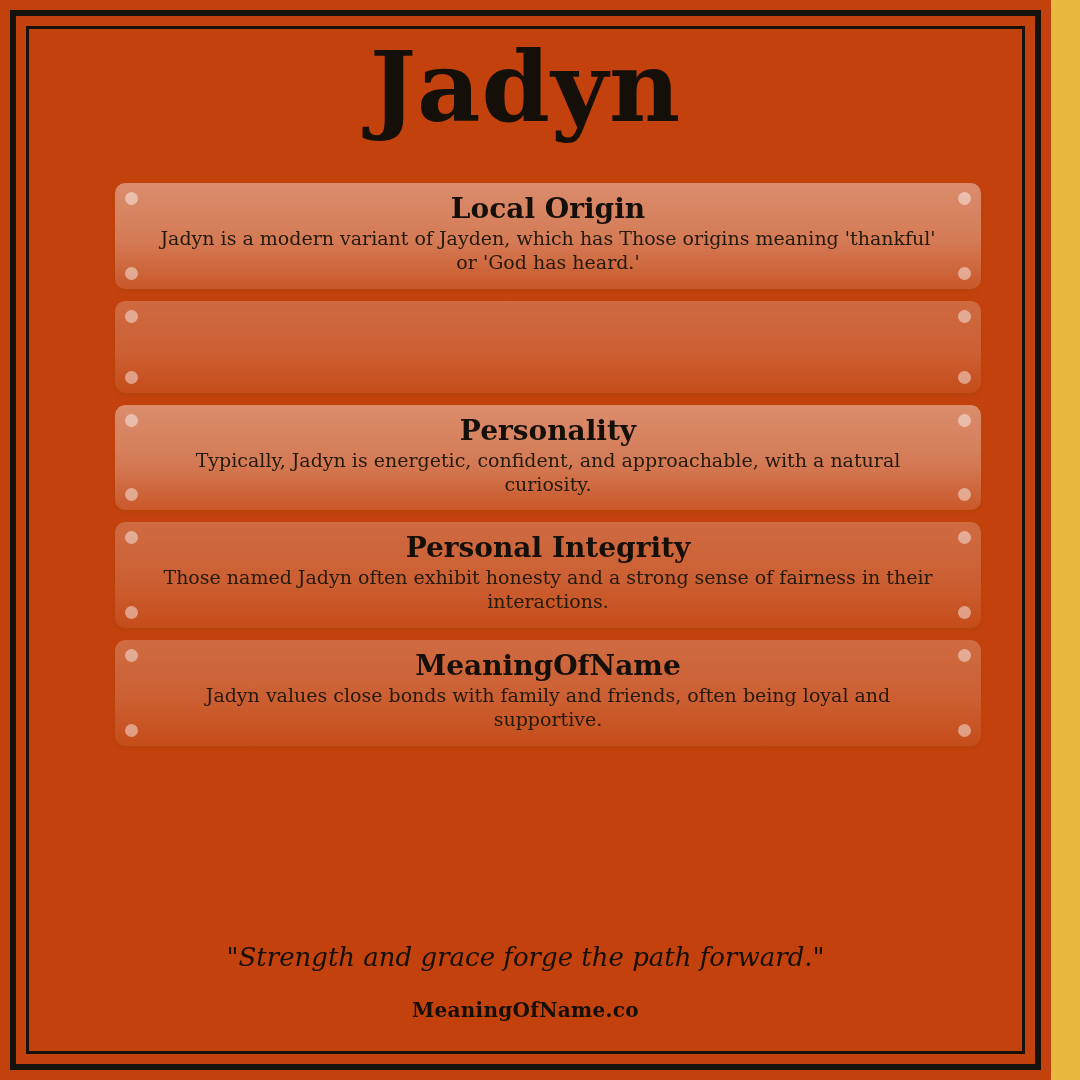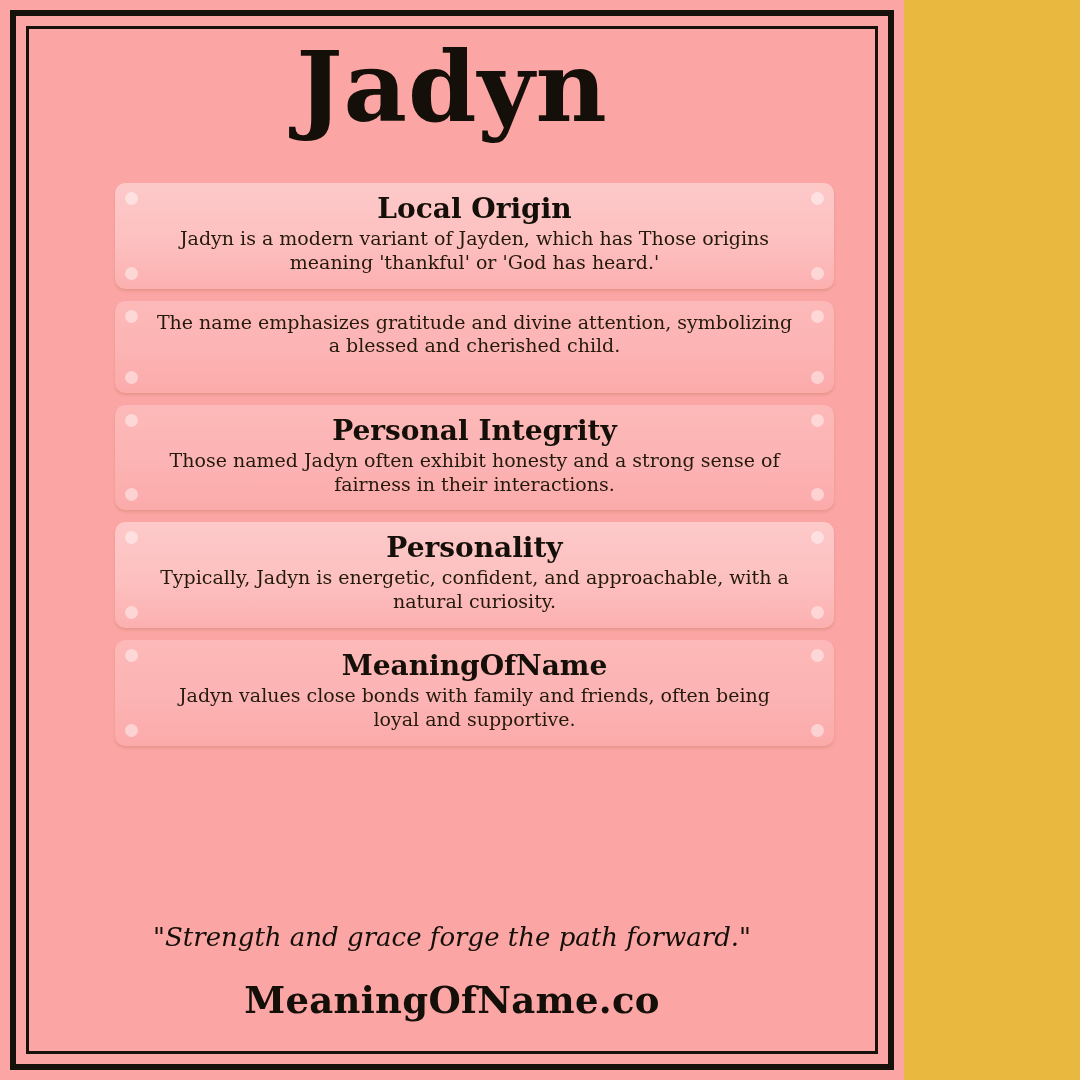--- a/index.html
+++ b/index.html
@@ -8,23 +8,23 @@
   }
   body {
     width: 1080px;
     height: 1080px;
     background: #e9b93f;
     font-family: "DejaVu Serif", serif;
     overflow: hidden;
   }
   .poster {
     position: relative;
-    width: 904px;
+    width: 1051px;
     height: 1080px;
-    background: #fca5a5;
+    background: #c2410c;
     box-sizing: border-box;
   }
   
   .frame-outer {
     position: absolute;
     left: 10px;
     top: 10px;
     right: 10px;
     bottom: 10px;
     border: 6px solid #16120b;
@@ -115,21 +115,21 @@
     text-align: center;
   }
   .quote {
     font-size: 26px;
     color: #140f08;
     margin-bottom: 26px;
   }
   .quote em {
   }
   .brand {
-    font-size: 37px;
+    font-size: 20px;
     font-weight: bold;
     color: #140f08;
     letter-spacing: 0.3px;
   }
 </style>
 </head>
 <body>
 
 <div class="poster">
   <div class="frame-outer"></div>
@@ -148,40 +148,39 @@
         <span class="dot br"></span>
         <div class="card-title">Local Origin</div>
         <div class="card-text">Jadyn is a modern variant of Jayden, which has Those origins meaning 'thankful' or 'God has heard.'</div>
       </div>
 
       <div class="card alt">
         <span class="dot tl"></span>
         <span class="dot tr"></span>
         <span class="dot bl"></span>
         <span class="dot br"></span>
-        <div class="card-text">The name emphasizes gratitude and divine attention, symbolizing a blessed and cherished child.</div>
       </div>
 
+
+      <div class="card">
+        <span class="dot tl"></span>
+        <span class="dot tr"></span>
+        <span class="dot bl"></span>
+        <span class="dot br"></span>
+        <div class="card-title">Personality</div>
+        <div class="card-text">Typically, Jadyn is energetic, confident, and approachable, with a natural curiosity.</div>
+      </div>
 
       <div class="card alt">
         <span class="dot tl"></span>
         <span class="dot tr"></span>
         <span class="dot bl"></span>
         <span class="dot br"></span>
         <div class="card-title">Personal Integrity</div>
         <div class="card-text">Those named Jadyn often exhibit honesty and a strong sense of fairness in their interactions.</div>
-      </div>
-
-      <div class="card">
-        <span class="dot tl"></span>
-        <span class="dot tr"></span>
-        <span class="dot bl"></span>
-        <span class="dot br"></span>
-        <div class="card-title">Personality</div>
-        <div class="card-text">Typically, Jadyn is energetic, confident, and approachable, with a natural curiosity.</div>
       </div>
 
       <div class="card alt">
         <span class="dot tl"></span>
         <span class="dot tr"></span>
         <span class="dot bl"></span>
         <span class="dot br"></span>
         <div class="card-title">MeaningOfName</div>
         <div class="card-text">Jadyn values close bonds with family and friends, often being loyal and supportive.</div>
       </div>

